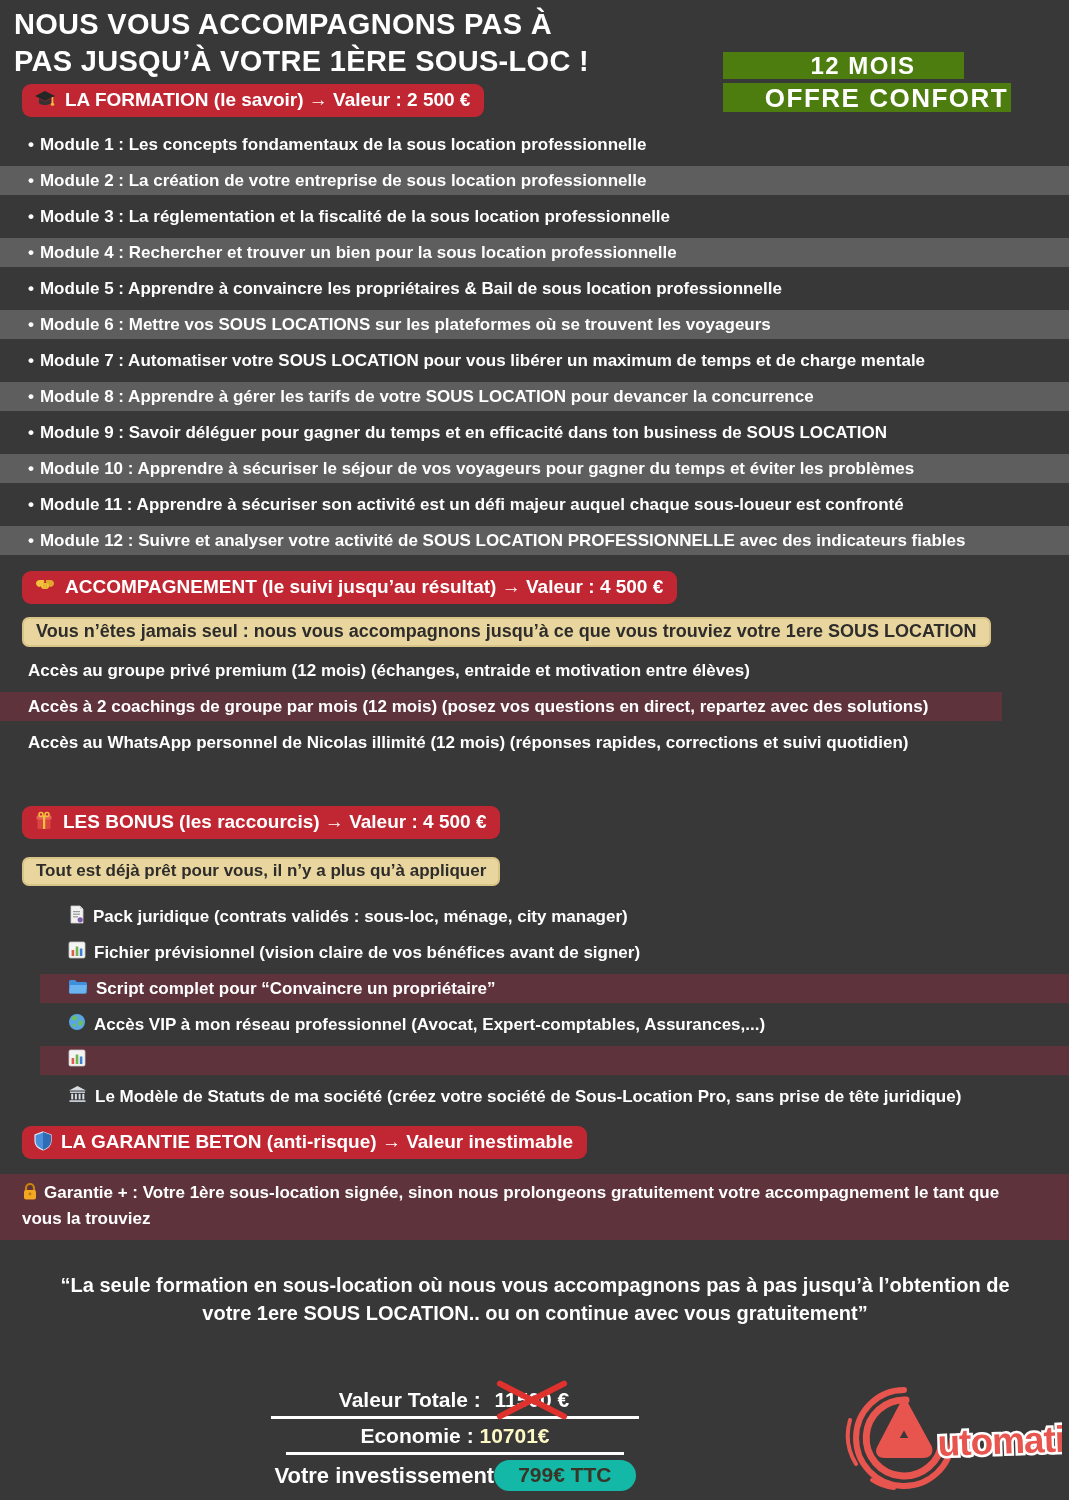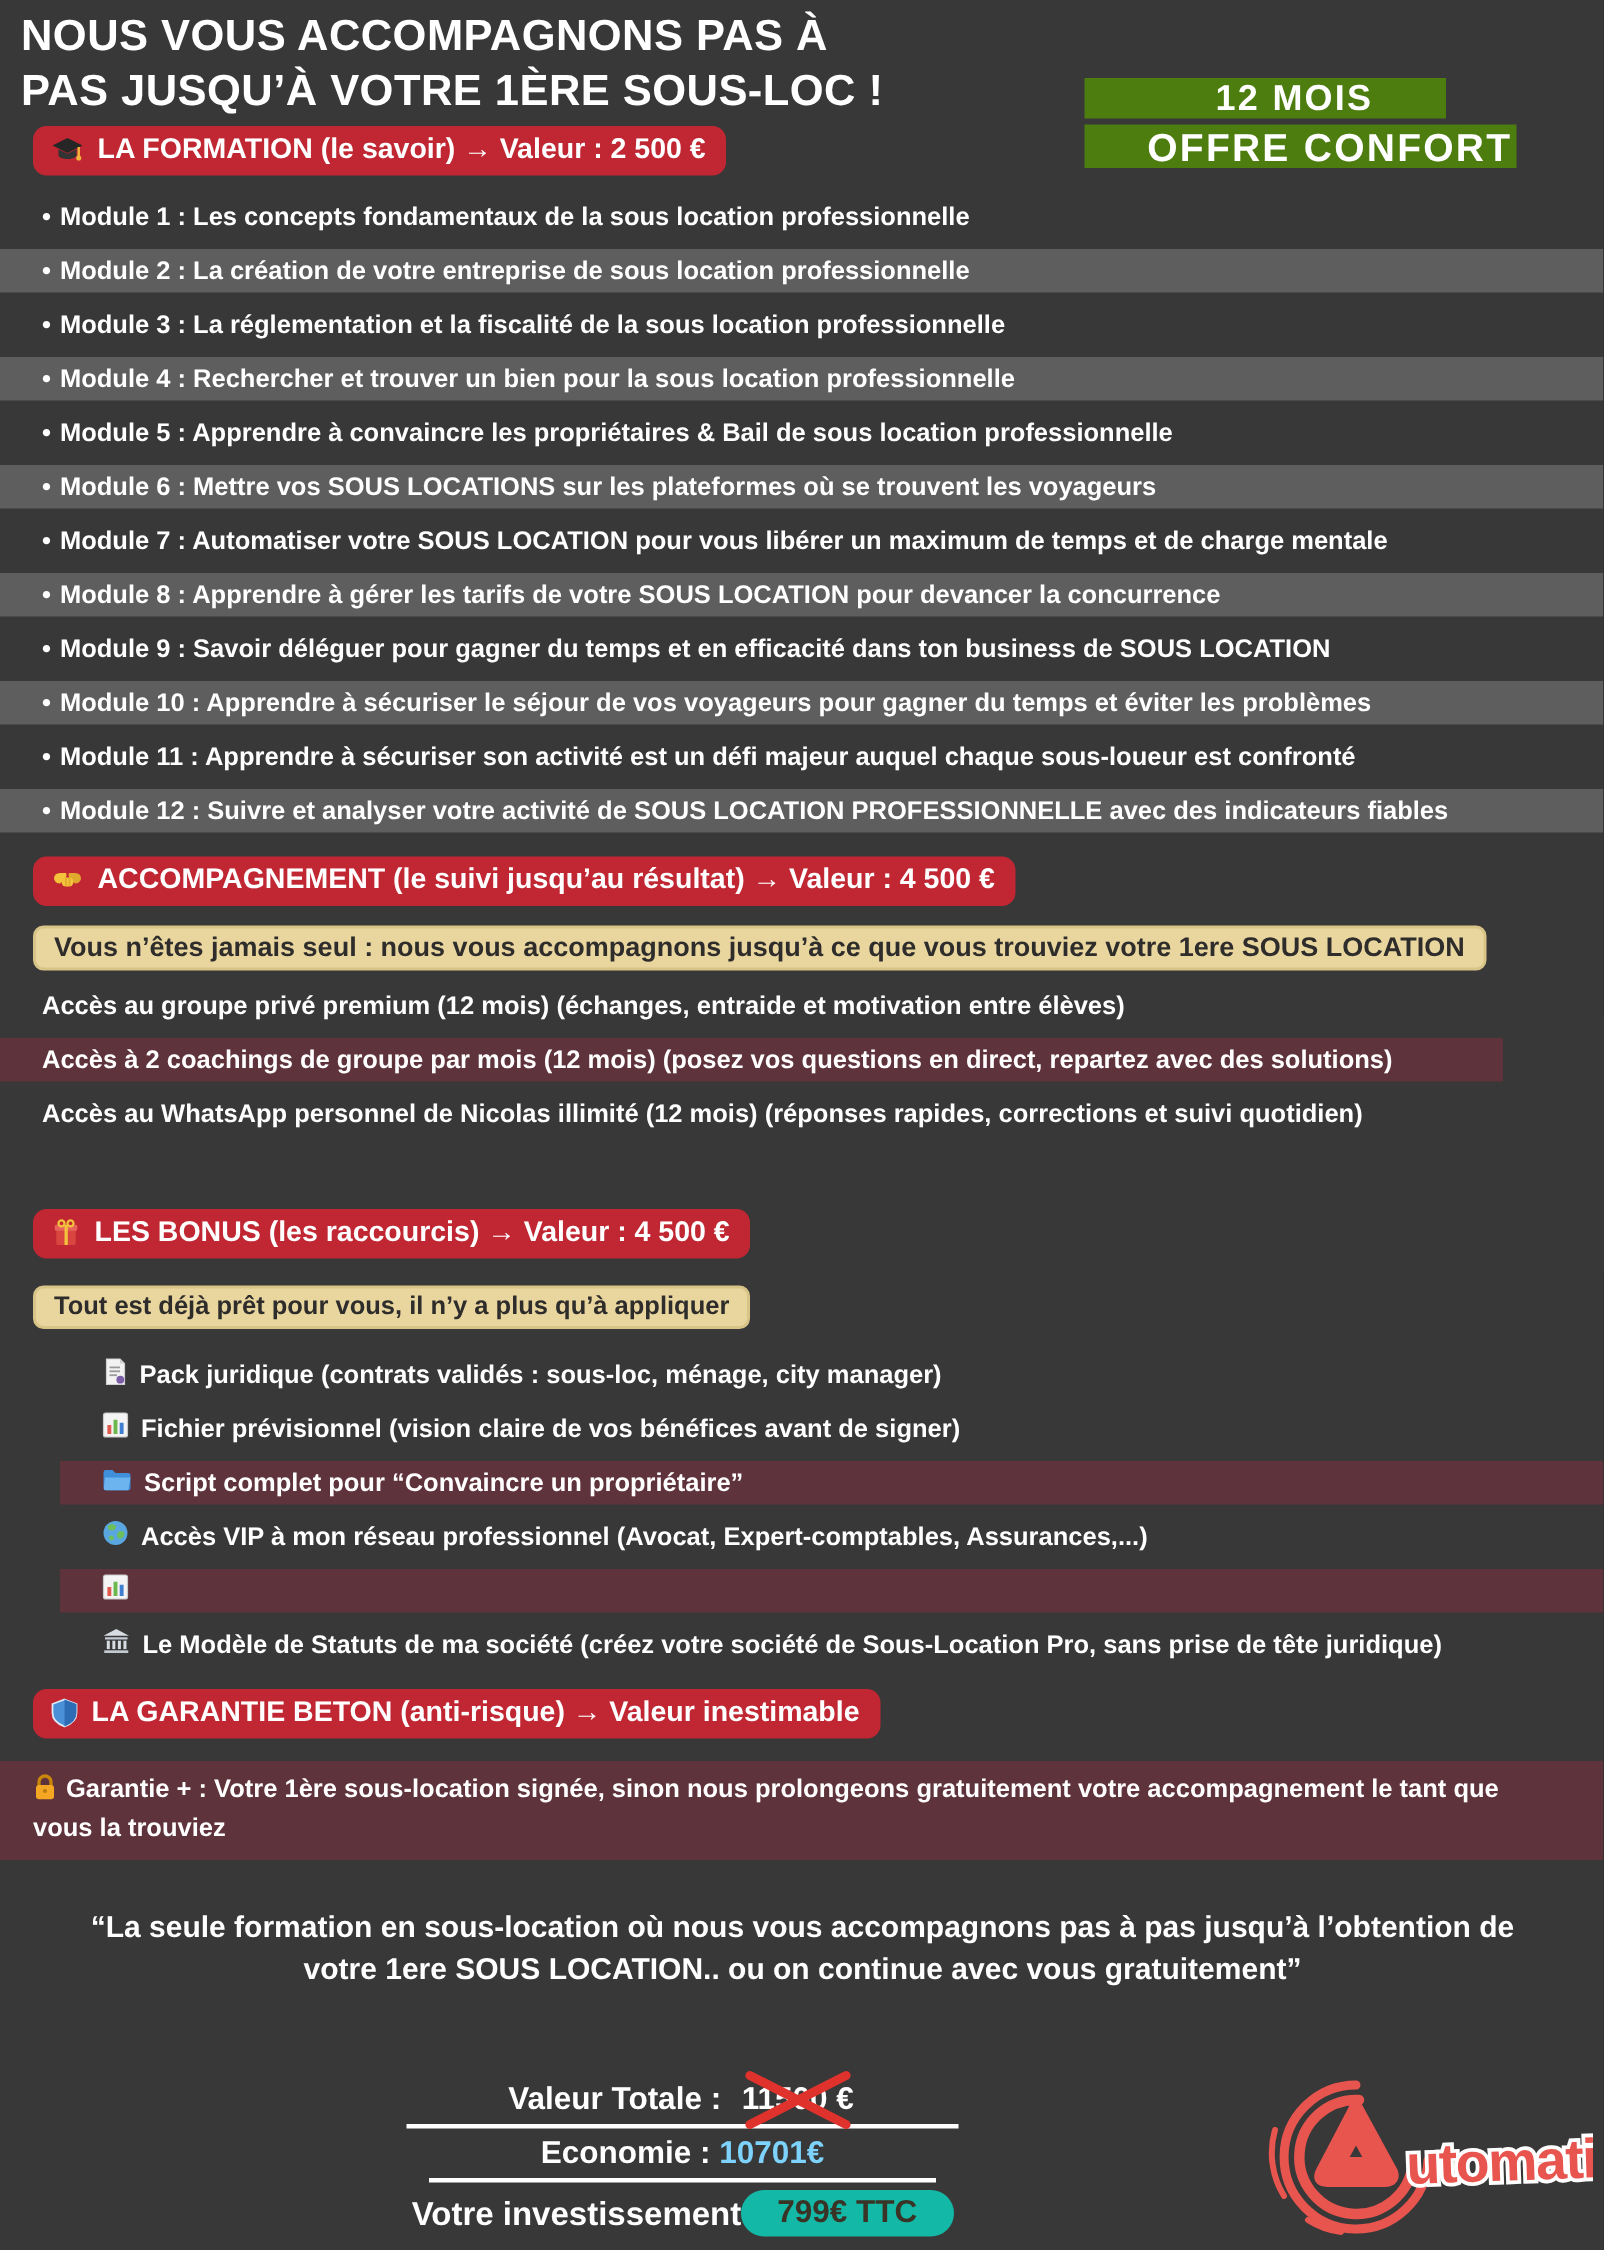--- a/index.html
+++ b/index.html
@@ -18,21 +18,21 @@
   .ribbon { position:absolute; left:723px; top:52px; width:340px; }
   .ribbon .rbox {
     background:#4d7c0f; color:#fff; font-weight:900; text-align:center;
     letter-spacing:1.5px; line-height:1;
     display:flex; align-items:center; justify-content:center;padding-left:39px;
   }
   .rbox.r1 { width:241px; height:27px; font-size:24px; }
   .rbox.r2 { width:288px; height:29px; font-size:26px; margin-top:4px; }
   
   .badge {
-    position:absolute; left:22px; display:inline-flex; align-items:center; gap:9px;
+    position:absolute; left:22px; display:inline-flex; align-items:flex-start; gap:9px;
     background:#c12733; border-radius:9px; padding:5px 14px 6px 12px;
     font-size:19px; font-weight:700; color:#fff; white-space:nowrap;
   }
   .badge svg { display:block; }
   
   .rowlist { position:absolute; left:0; width:1069px; }
   .row {
     height:29px; display:flex; align-items:center; gap:8px;
     padding:0 6px 0 28px; margin-bottom:7px;
     font-size:17px; font-weight:600; white-space:nowrap;
@@ -68,21 +68,21 @@
   .pline .struck { position:relative; display:inline-block; padding:0 2px; }
   .pline .struck::before, .pline .struck::after {
     content:""; position:absolute; left:50%; top:50%; width:78px; height:6px;
     background:#e0322d; border-radius:3px;
   }
   .pline .struck::before { transform:translate(-50%,-50%) rotate(27deg); }
   .pline .struck::after  { transform:translate(-50%,-50%) rotate(-27deg); }
   .rule { height:3px; background:#fff; margin:4px auto 5px; }
   .rule.r1 { width:368px; }
   .rule.r2 { width:338px; }
-  .yellow { color:#7dd3fc; }
+  .yellow { color:#fef9c3; }
   .invest { display:flex; align-items:center; justify-content:center; margin-top:0; }
   .invest .lbl { font-size:22px; font-weight:700; }
   .pill {
     background:#14b8a6; color:#3a3427; font-size:21px; font-weight:700;
     border-radius:16px; padding:3px 24px 4px; white-space:nowrap;
   }
   
   .logo { position:absolute; left:842px; top:1378px; }
 </style>
 </head>

